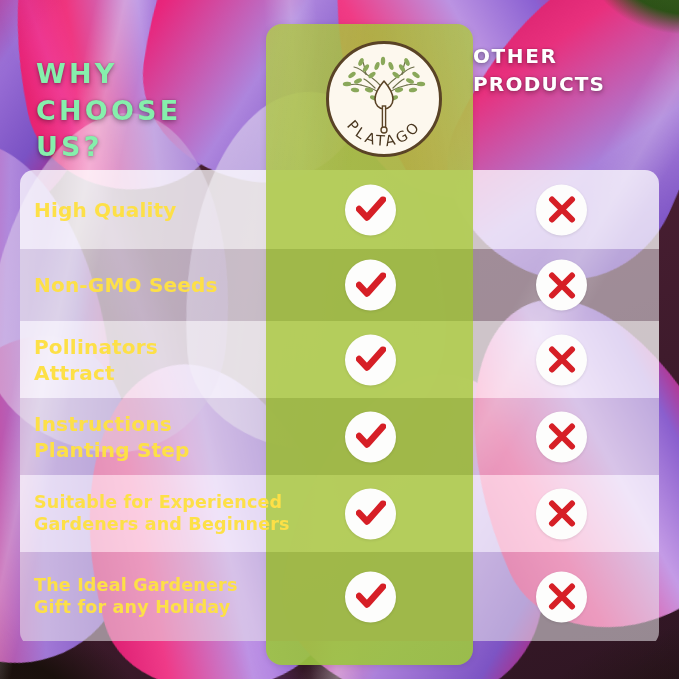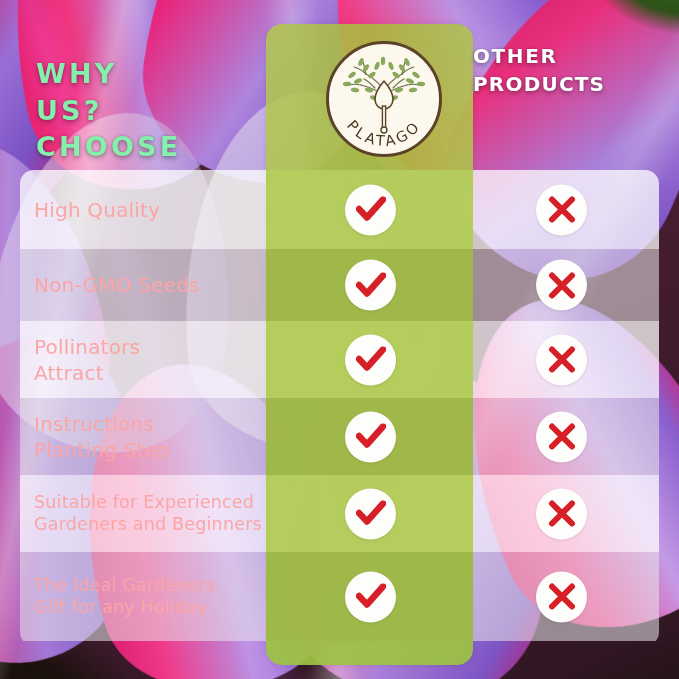--- a/index.html
+++ b/index.html
@@ -163,25 +163,25 @@
     box-sizing: border-box;
   }
   .trow.light { background: rgba(255,255,255,.74); }
   .trow.dark  { background: rgba(232,228,234,.56); }
   .trow .label {
     position: absolute;
     left: 14px;
     top: 50%;
     transform: translateY(-50%);
     width: 250px;
-    color: #fca5a5;
+    color: #fde047;
     font-size: 20px;
     line-height: 1.30;
     letter-spacing: .2px;
-    font-weight: 400;
+    font-weight: 700;
   }
   .trow.small .label { font-size: 17.5px; }
 
   
   .mark {
     position: absolute;
     top: 50%;
     transform: translateY(-50%);
     width: 51px;
     height: 51px;
@@ -231,22 +231,22 @@
     </div>
     <div class="layer bg-foliage"></div>
     <div class="layer bg-streaks"></div>
     <div class="layer bg-vignette"></div>
   </div>
 
   <div class="green-col"></div>
 
   <div class="heading-left">
     <div>WHY</div>
+    <div>CHOOSE</div>
     <div>US?</div>
-    <div>CHOOSE</div>
   </div>
 
   <div class="heading-right">
     <div>OTHER</div>
     <div class="ln2">PRODUCTS</div>
   </div>
 
   <div class="logo-badge">
     <svg viewBox="0 0 118 118" xmlns="http://www.w3.org/2000/svg" aria-hidden="true">
       <circle cx="59" cy="59" r="56.5" fill="#fdf8ee" stroke="#5a4326" stroke-width="3"></circle>

